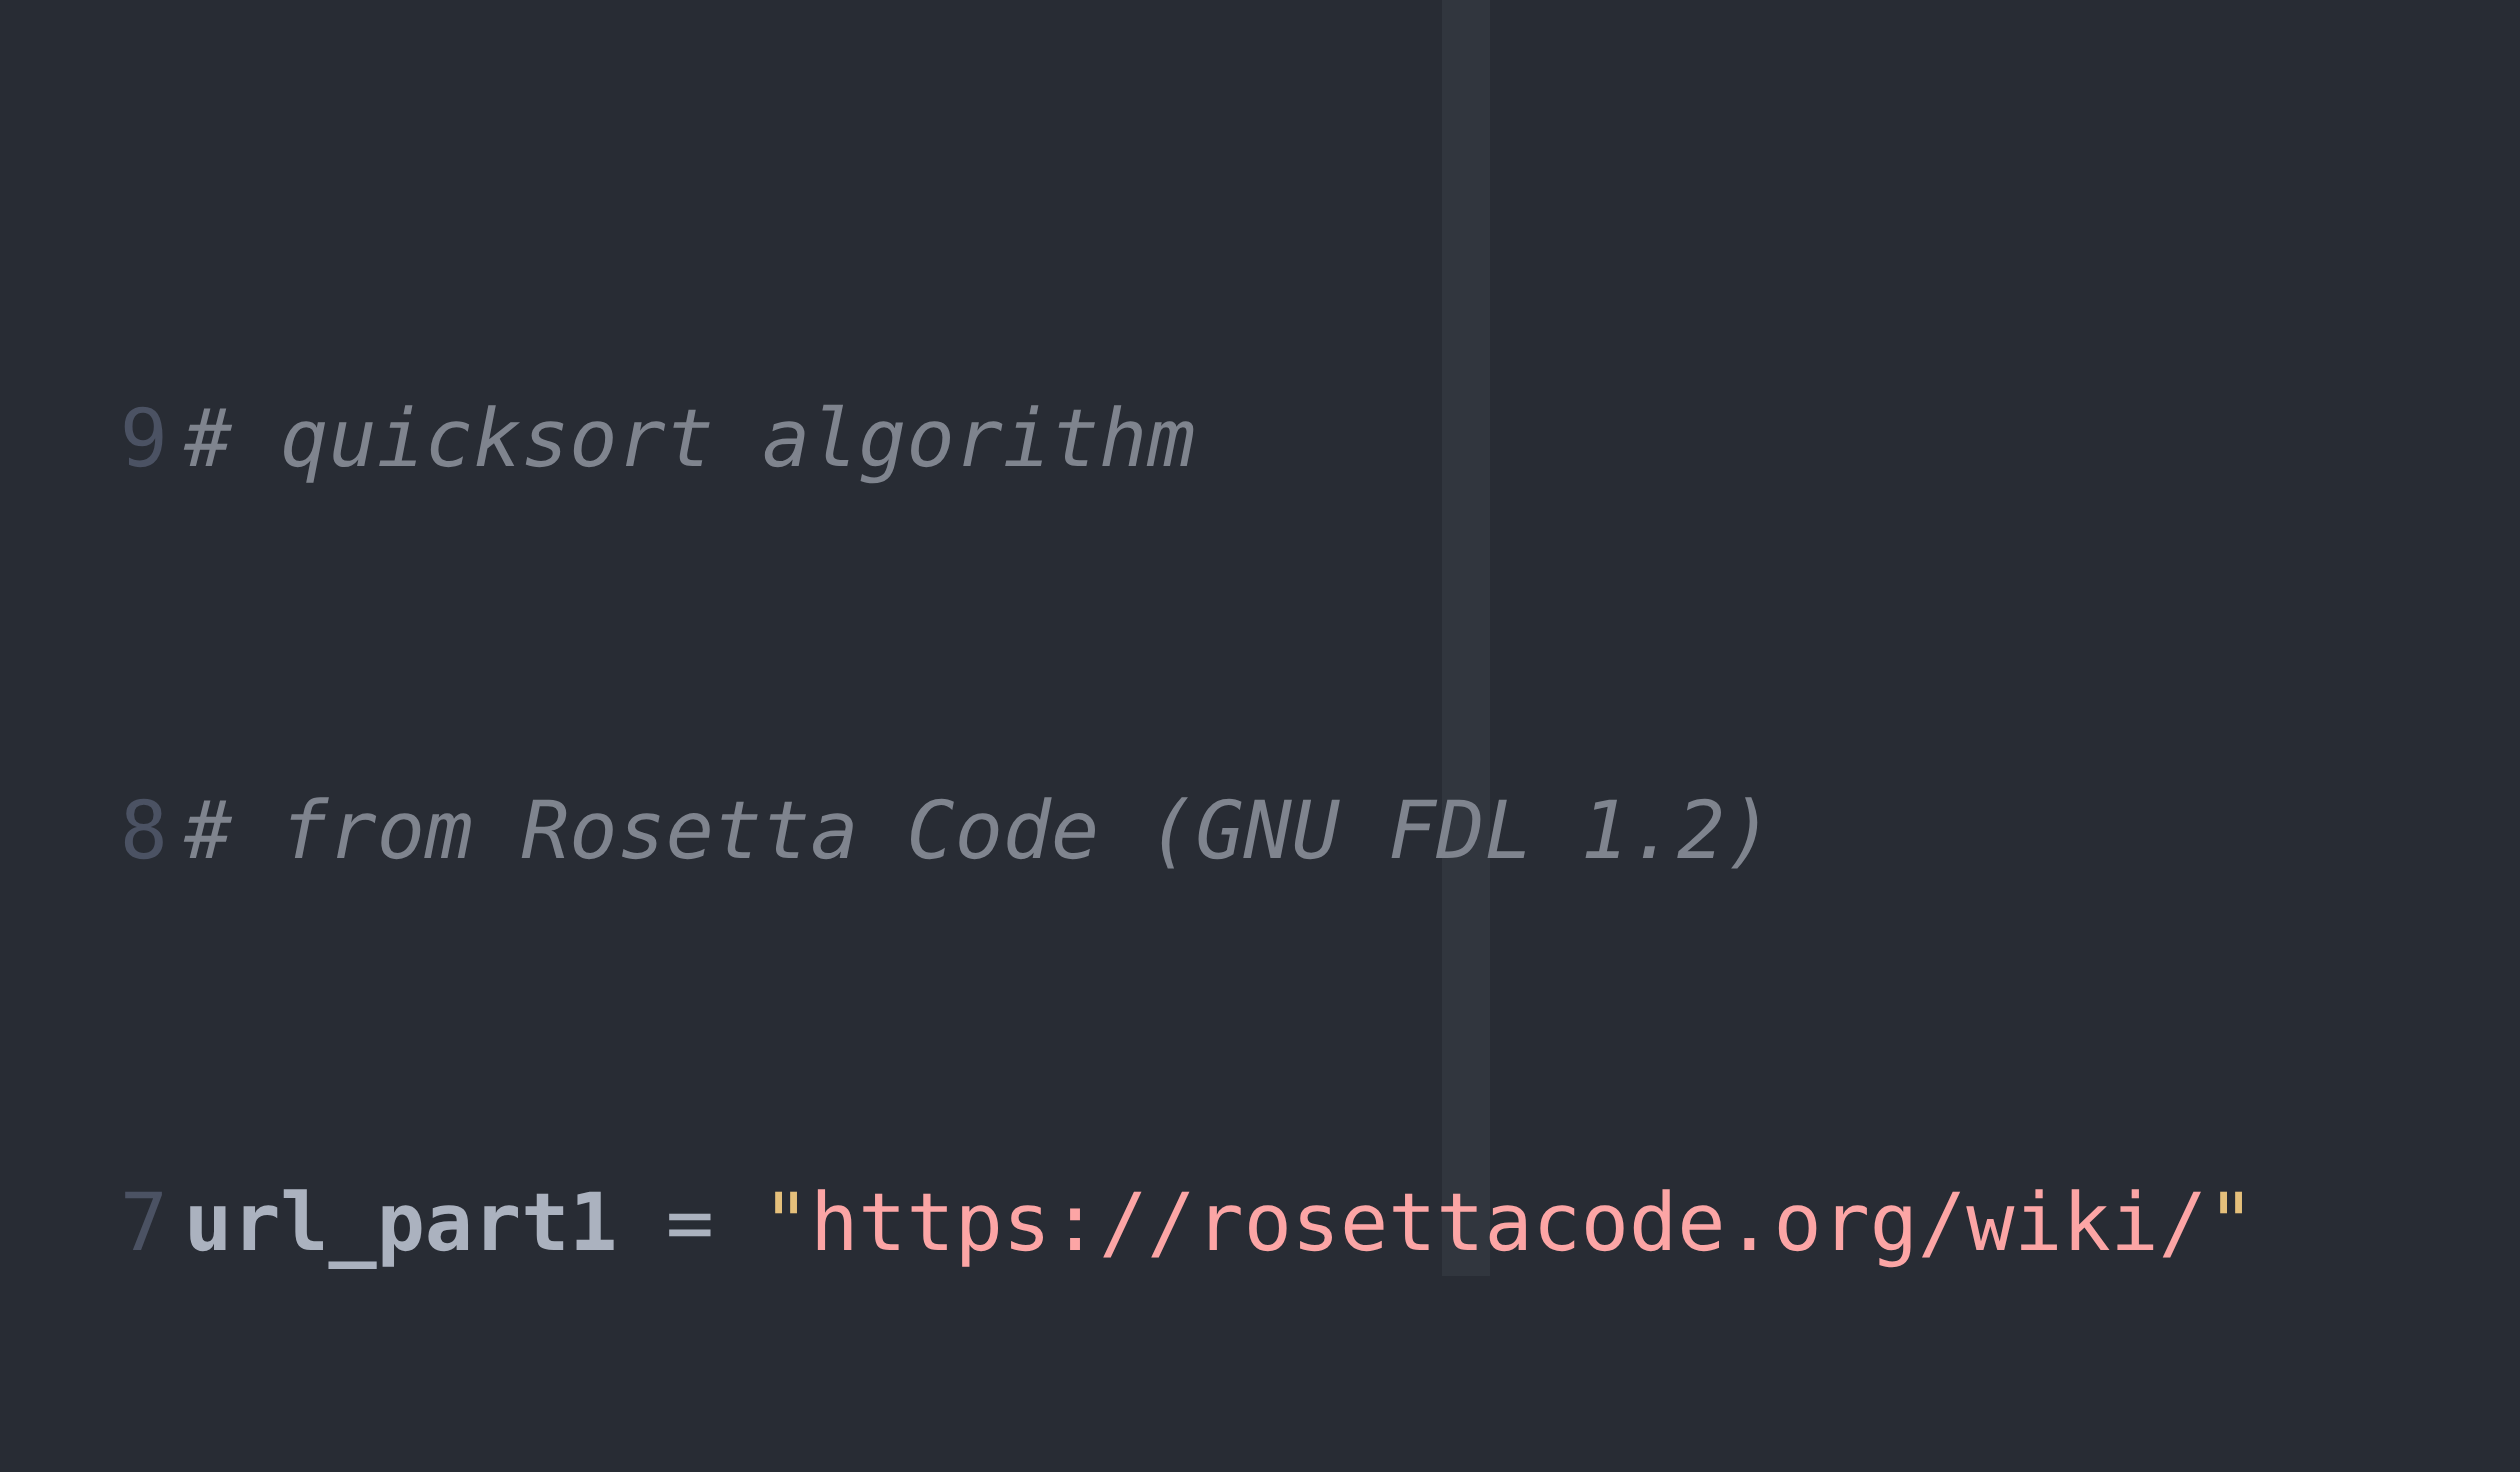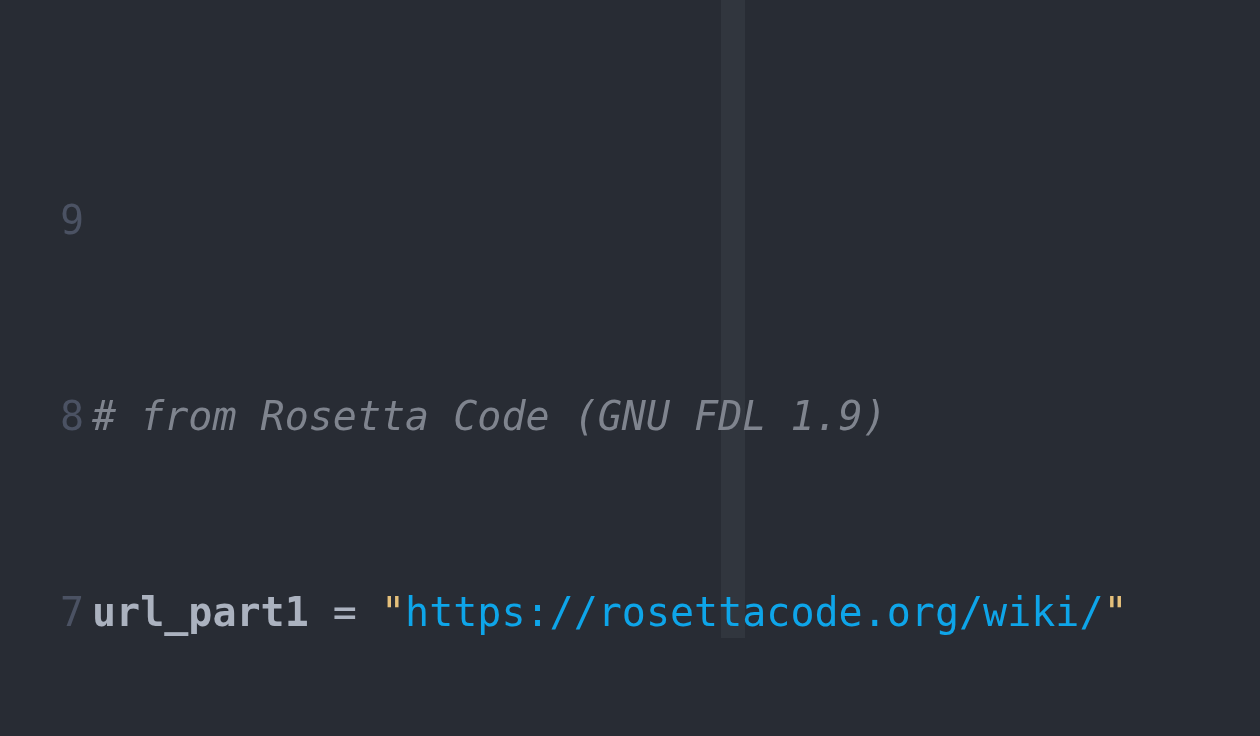--- a/index.html
+++ b/index.html
@@ -41,37 +41,38 @@
     box-sizing: border-box;
     user-select: none;
   }
   .code {
     white-space: pre;
   }
 
   
   .cmt  { color: #7f848e; font-style: italic; }          
   .id   { color: #abb2bf; font-weight: bold; }          
-  .str  { color: #0ea5e9; }
+  .str  { color: #fca5a5; }
   .strq { color: #e5c07b; }          
   .p    { color: #abb2bf; }
 </style>
 </head>
 <body>
 
 <div class="editor">
   <div class="col80"></div>
 
   <div class="line">
     <span class="gutter">9</span>
+    <span class="code"><span class="cmt"># quicksort algorithm</span></span>
   </div>
 
   <div class="line">
     <span class="gutter">8</span>
-    <span class="code"><span class="cmt"># from Rosetta Code (GNU FDL 1.9)</span></span>
+    <span class="code"><span class="cmt"># from Rosetta Code (GNU FDL 1.2)</span></span>
   </div>
 
   <div class="line">
     <span class="gutter">7</span>
     <span class="code"><span class="id">url_part1</span><span class="p"> = </span><span class="strq">"</span><span class="str">https://rosettacode.org/wiki/</span><span class="strq">"</span></span>
   </div>
 
   
 
   

